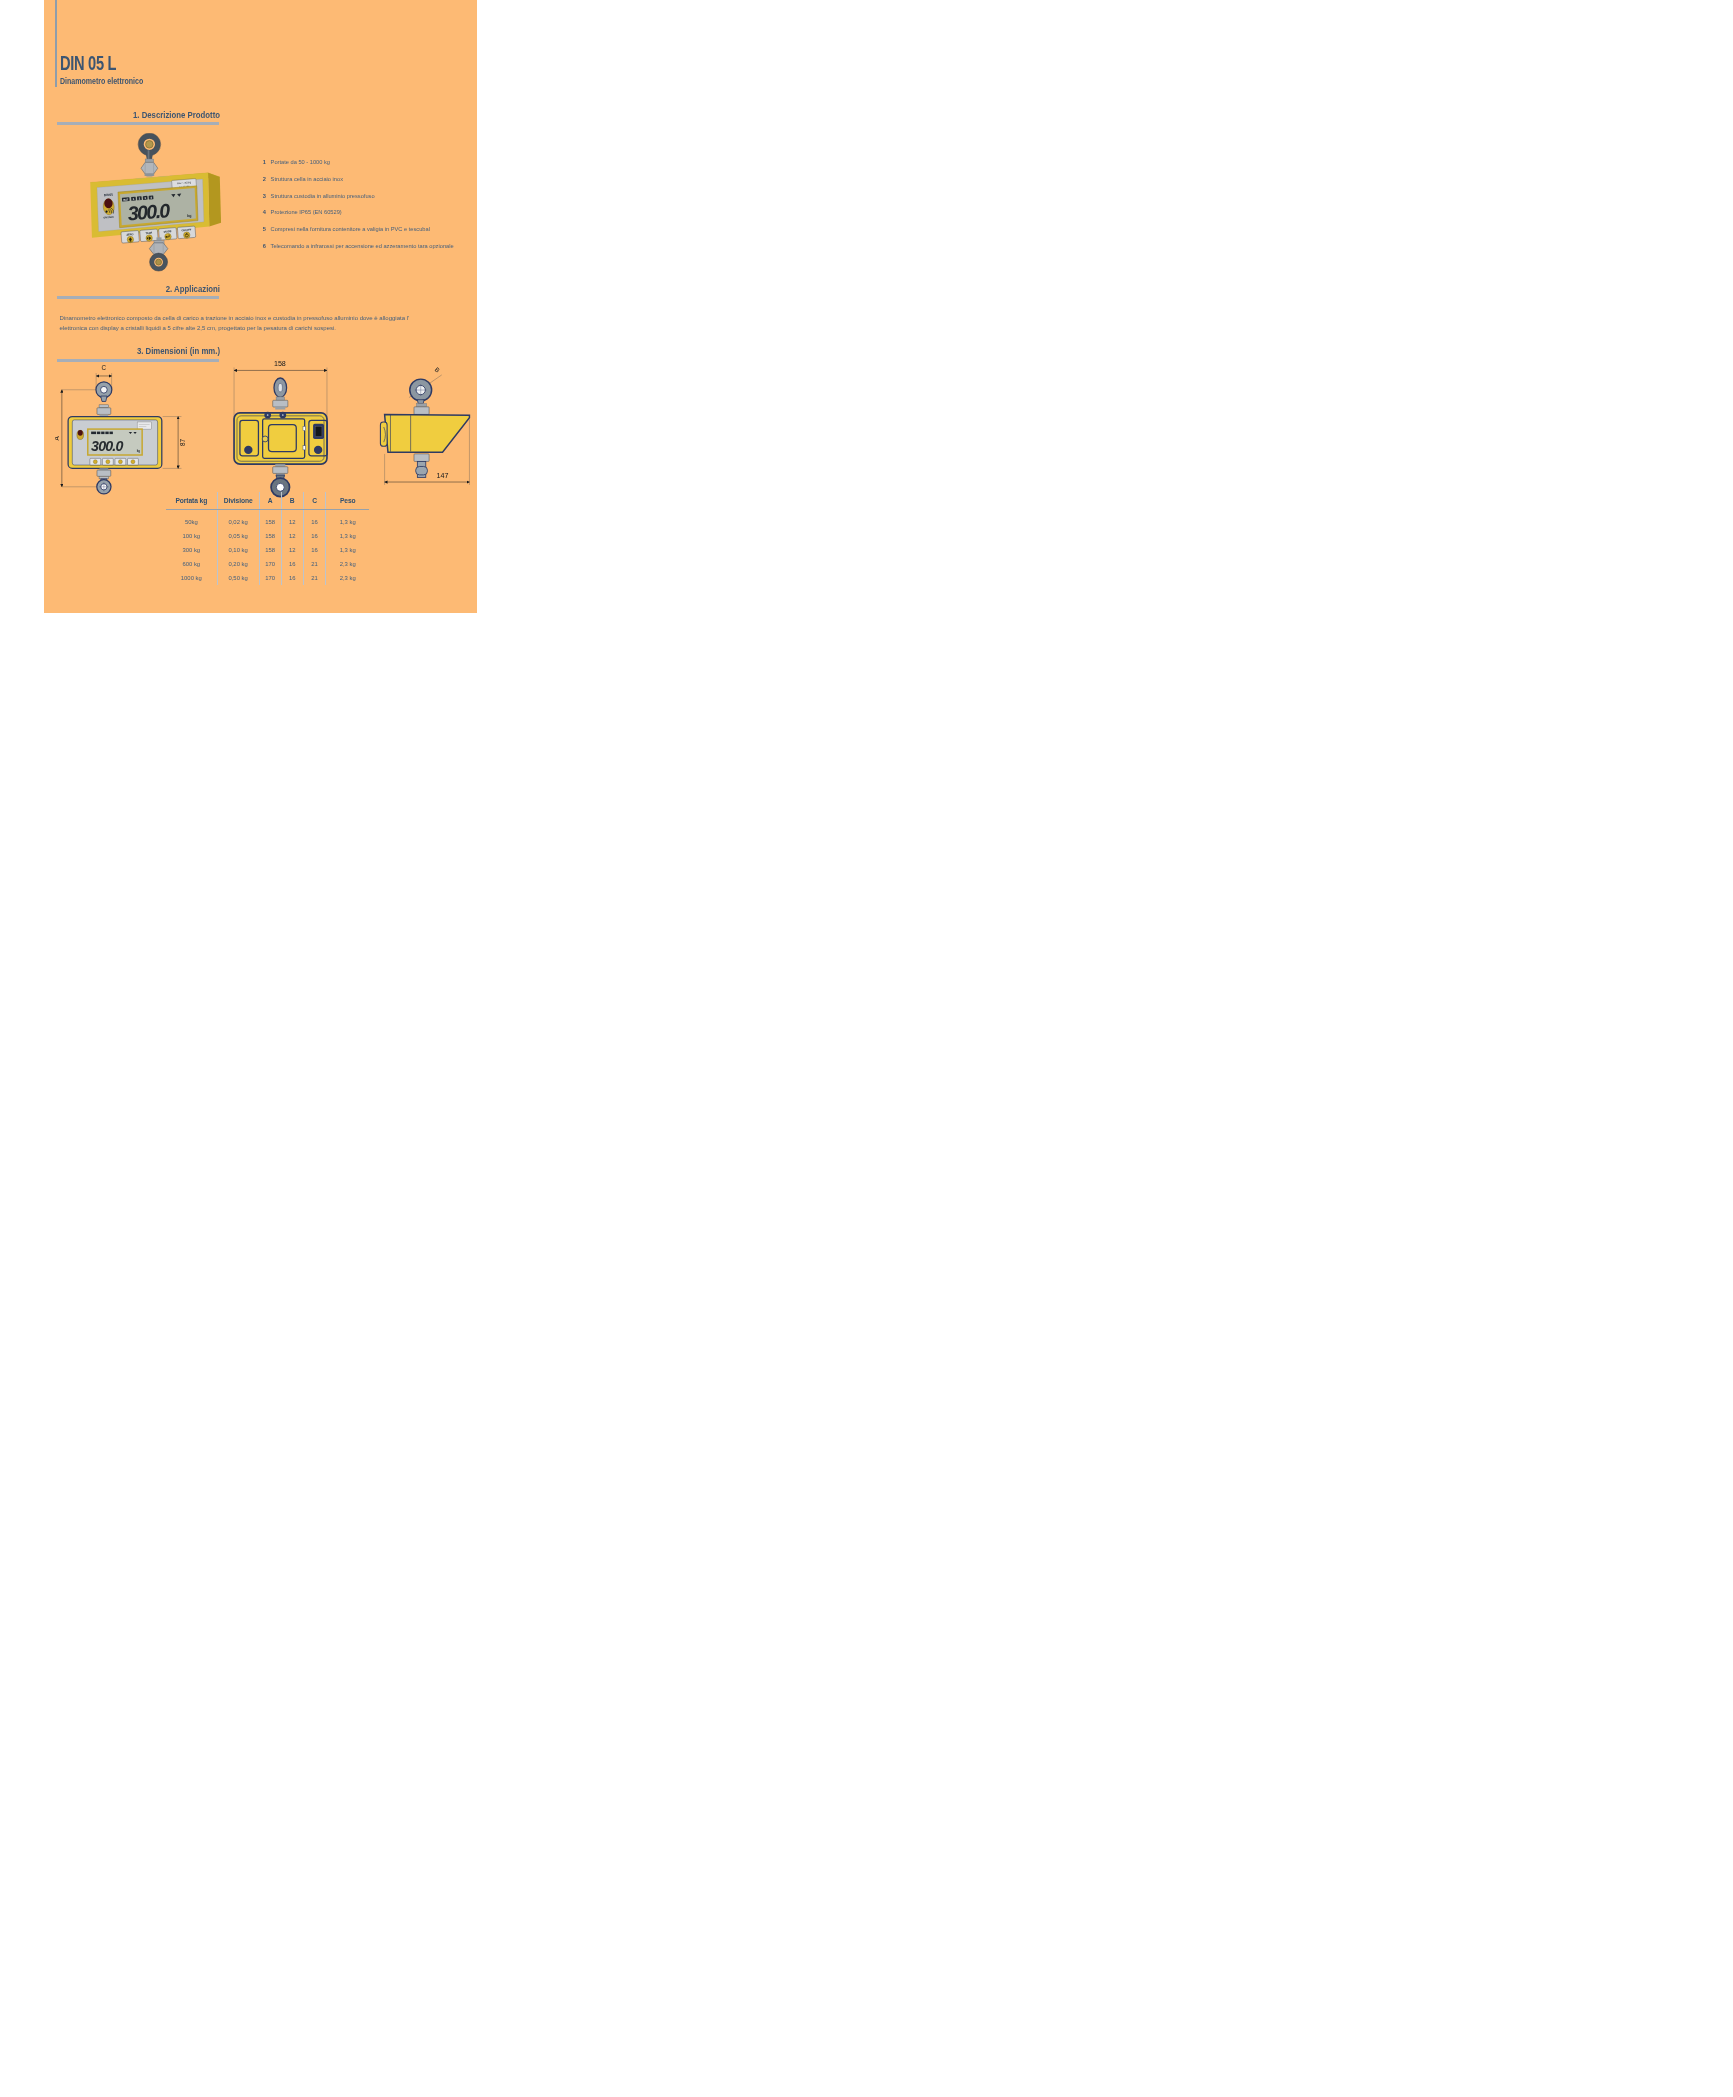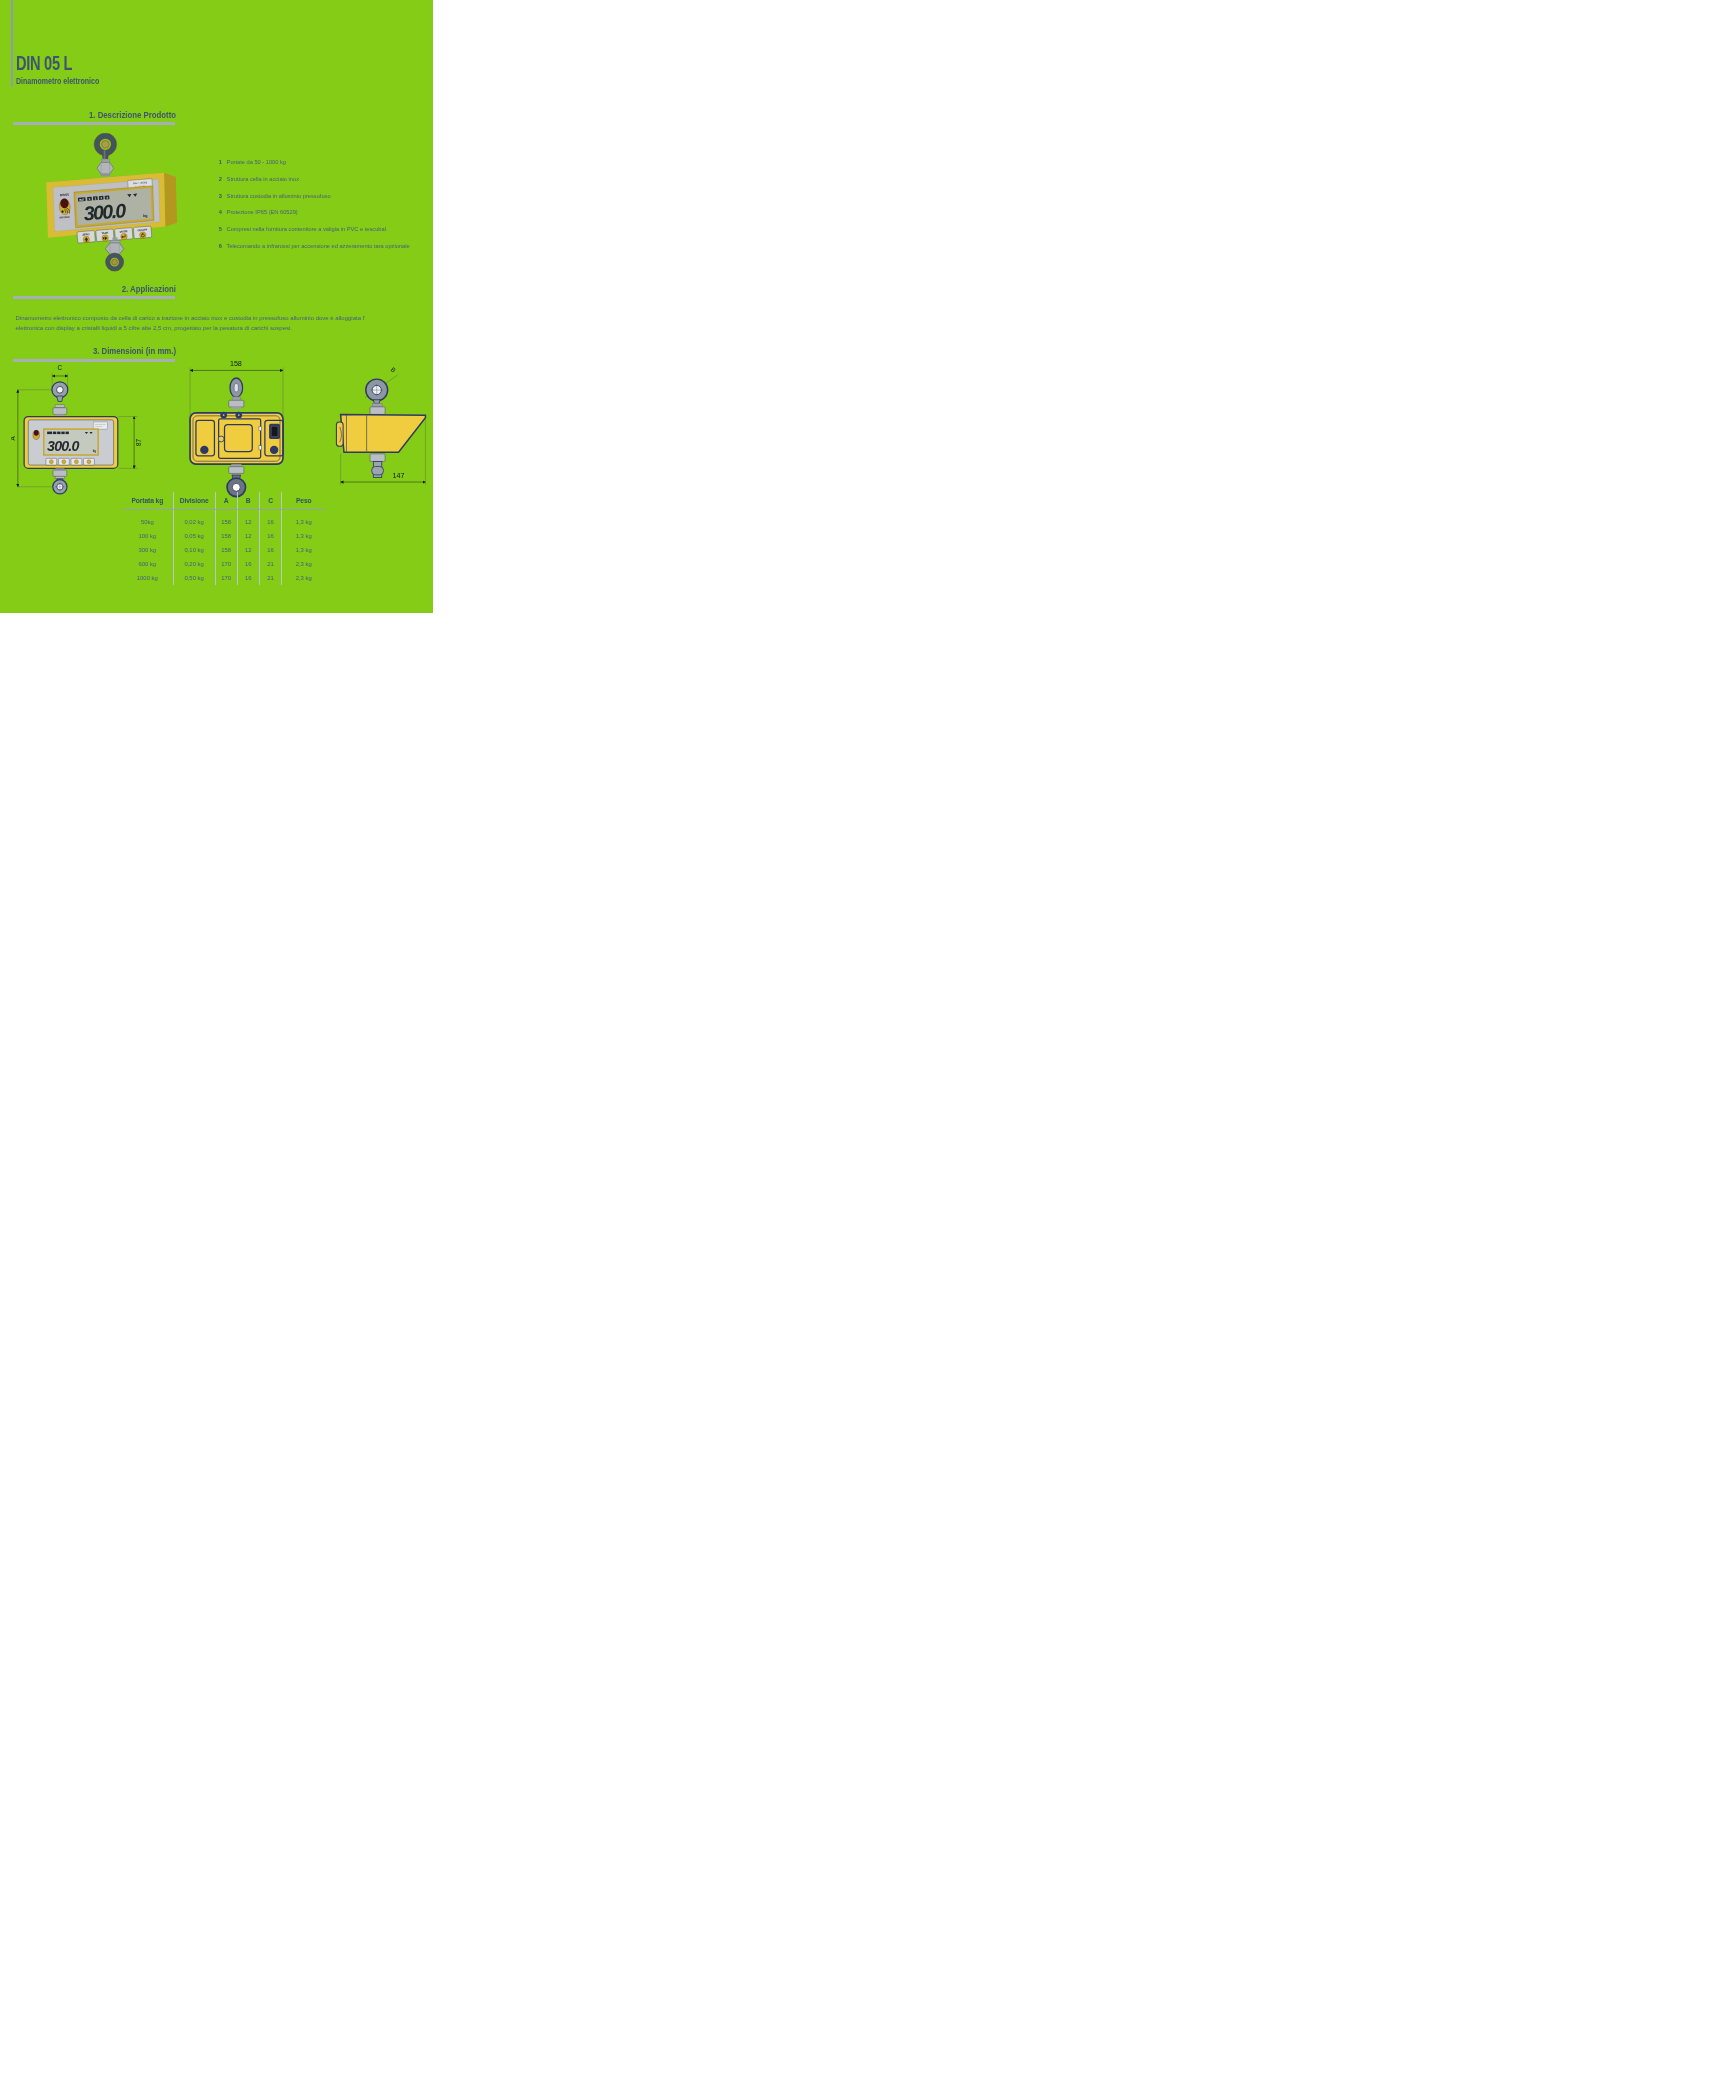--- a/index.html
+++ b/index.html
@@ -1,17 +1,17 @@
 <!DOCTYPE html>
 <html style="font-size:6.7px"><head>
 <meta charset="utf-8">
 <style>
   html,body{margin:0;padding:0;background:#ffffff;}
-  .page{position:relative;width:433px;height:613px;background:#84cc16;overflow:hidden;
-        font-family:"Liberation Sans",sans-serif;color:#47617d;}
+  .page{position:relative;width:433px;height:613px;background:#fdba74;overflow:hidden;
+        font-family:"Liberation Sans",sans-serif;color:#47617d;margin-left:44px;}
   .abs{position:absolute;}
   .leftbar{left:11.3px;top:0;width:1.7px;height:87px;background:#8e9dab;}
   .title{left:16px;top:54px;font-size:19.3px;font-weight:700;color:#3d5571;line-height:1;
          letter-spacing:-0.4px;transform:scaleX(.76);transform-origin:0 50%;white-space:nowrap;}
   .subtitle{left:16px;top:77px;font-size:8.8px;font-weight:700;color:#3d5571;line-height:1;
          transform:scaleX(.8);transform-origin:0 50%;white-space:nowrap;}
   .sechead{left:11px;width:165px;text-align:right;font-size:8.4px;font-weight:700;color:#3d5571;
          line-height:1.1;transform:scaleX(.93);transform-origin:100% 50%;white-space:nowrap;}
   .rule{left:13.4px;width:162px;height:2.9px;background:#a6aeb8;}
   .featrow{left:217px;display:flex;gap:4.6px;align-items:flex-start;}

